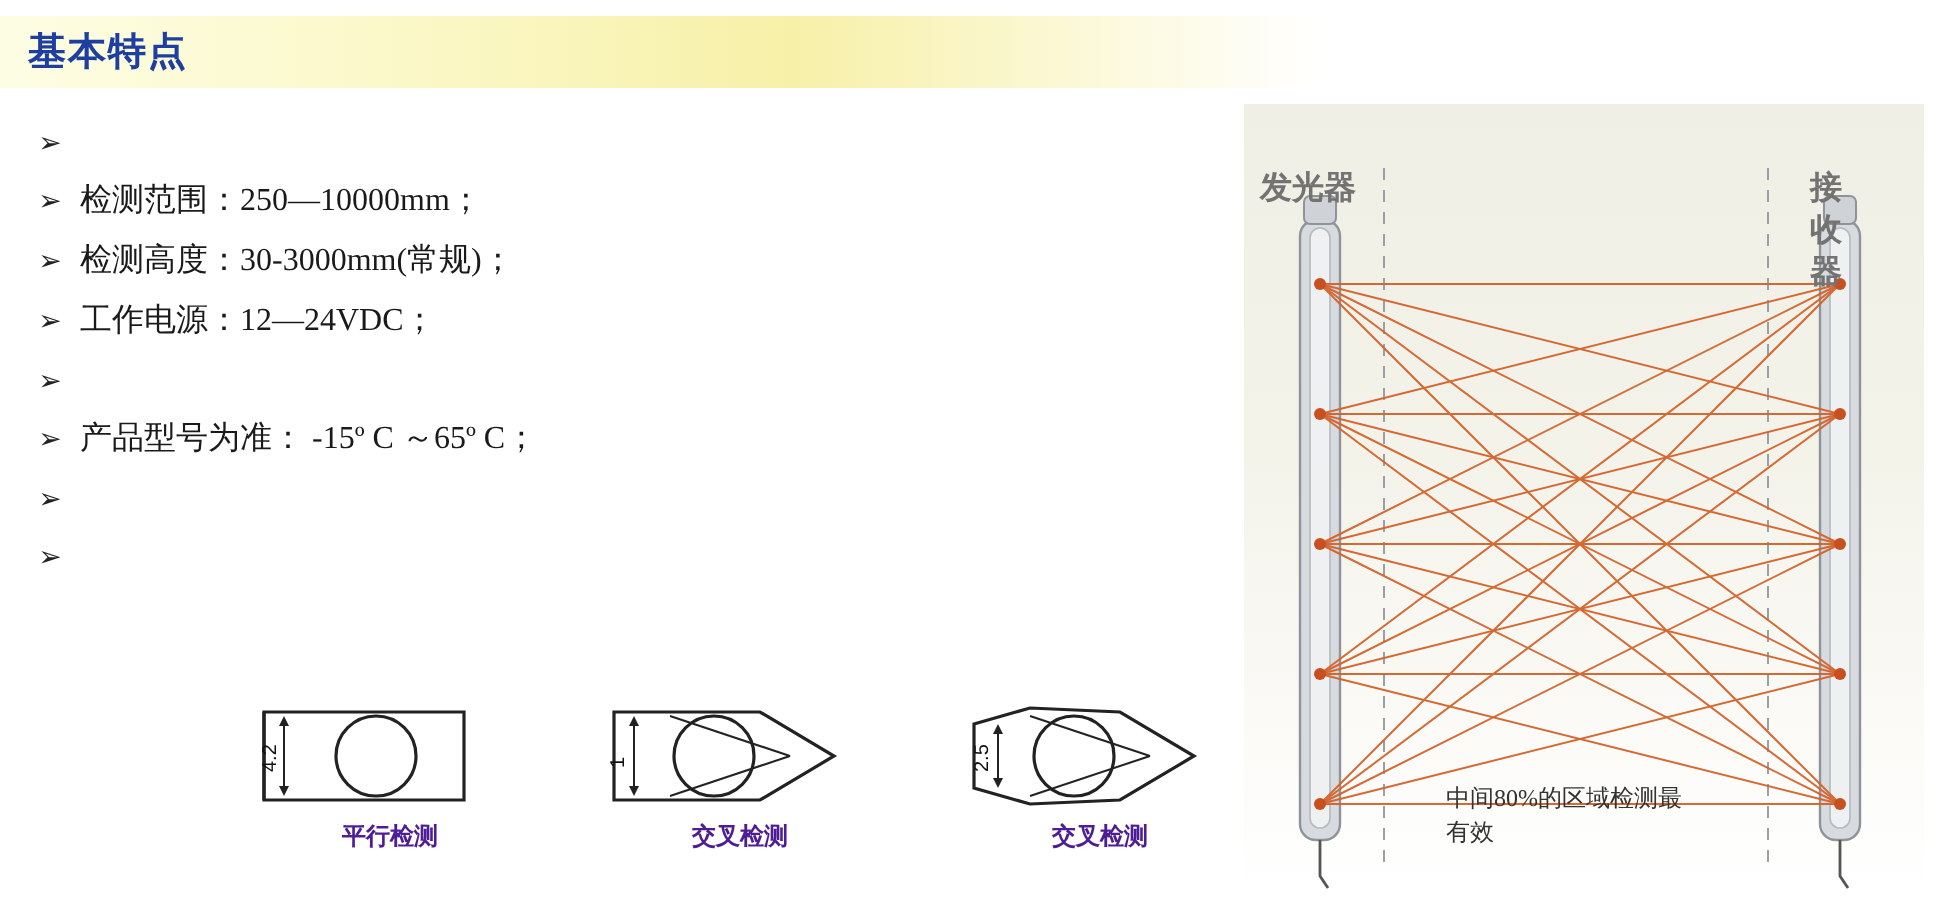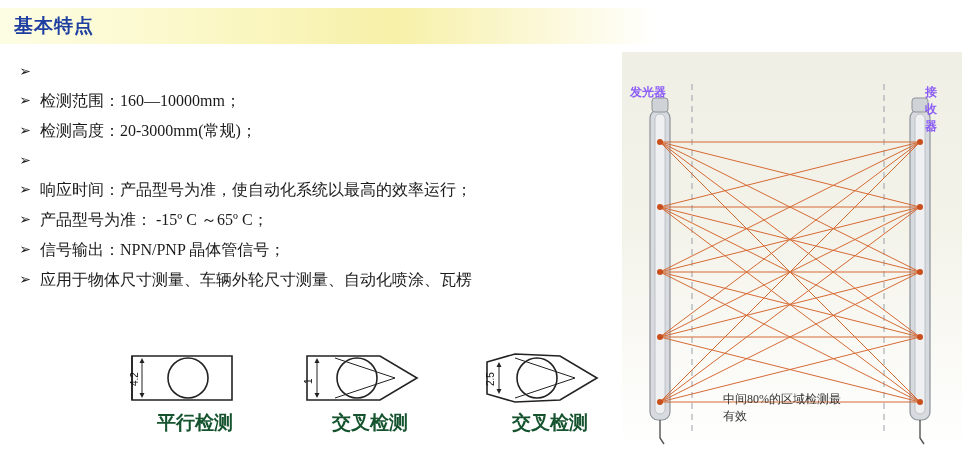--- a/index.html
+++ b/index.html
@@ -82,45 +82,45 @@
     text-align: center;
   }
   .detect-item.i0 { left: 0px; }
   .detect-item.i1 { left: 175px; }
   .detect-item.i2 { left: 355px; }
   .detect-caption {
     position: absolute;
     top: 62px;
     width: 150px;
     text-align: center;
-    font-size: 19px;
+    font-size: 12px;
     font-weight: bold;
-    color: #14532d;
+    color: #4c1d95;
     font-family: "Liberation Serif", serif;
   }
   .detect-svg { display:block; }
 
   
   .right-panel {
     position: absolute;
     left: 622px;
     top: 52px;
     width: 340px;
     height: 398px;
     background: linear-gradient(to bottom, #f0efe6 0%, #f4f3ea 45%, #ffffff 100%);
   }
   .right-label {
     position: absolute;
-    font-size: 12px;
-    color: #8b5cf6;
+    font-size: 16px;
+    color: #737373;
     font-family: "Liberation Serif", serif;
     font-weight: bold;
   }
   .label-emitter { left: 630px; top: 84px; }
-  .label-receiver { left: 905px; top: 84px; margin-left: 20px; }
+  .label-receiver { left: 905px; top: 84px; }
   .label-note {
     left: 723px;
     top: 391px;
     font-size: 12px;
     font-weight: normal;
     color: #333;
   }
 </style>
 </head>
 <body>
@@ -129,44 +129,42 @@
 
   <div class="header-band"></div>
   <div class="header-title">基本特点</div>
 
   <div class="bullets">
     <div class="bullet-row">
       <div class="bullet-marker">➢</div>
     </div>
     <div class="bullet-row">
       <div class="bullet-marker">➢</div>
-      <div class="bullet-text">检测范围：160—10000mm；</div>
-    </div>
-    <div class="bullet-row">
-      <div class="bullet-marker">➢</div>
-      <div class="bullet-text">检测高度：20-3000mm(常规)；</div>
-    </div>
-    <div class="bullet-row">
-      <div class="bullet-marker">➢</div>
-    </div>
-    <div class="bullet-row">
-      <div class="bullet-marker">➢</div>
-      <div class="bullet-text">响应时间：产品型号为准，使自动化系统以最高的效率运行；</div>
+      <div class="bullet-text">检测范围：250—10000mm；</div>
+    </div>
+    <div class="bullet-row">
+      <div class="bullet-marker">➢</div>
+      <div class="bullet-text">检测高度：30-3000mm(常规)；</div>
+    </div>
+    <div class="bullet-row">
+      <div class="bullet-marker">➢</div>
+      <div class="bullet-text">工作电源：12—24VDC；</div>
+    </div>
+    <div class="bullet-row">
+      <div class="bullet-marker">➢</div>
     </div>
     <div class="bullet-row">
       <div class="bullet-marker">➢</div>
       <div class="bullet-text">产品型号为准：  -15º C ～65º C；</div>
     </div>
     <div class="bullet-row">
       <div class="bullet-marker">➢</div>
-      <div class="bullet-text">信号输出：NPN/PNP 晶体管信号；</div>
-    </div>
-    <div class="bullet-row">
-      <div class="bullet-marker">➢</div>
-      <div class="bullet-text">应用于物体尺寸测量、车辆外轮尺寸测量、自动化喷涂、瓦楞</div>
+    </div>
+    <div class="bullet-row">
+      <div class="bullet-marker">➢</div>
     </div>
   </div>
 
   <div class="detect-row">
 
     <div class="detect-item i0">
       <svg class="detect-svg" width="150" height="60" viewBox="0 0 150 60">
         <path d="M12 8 L112 8 L112 52 L12 52 Z" fill="none" stroke="#222" stroke-width="1.6"></path>
         <line x1="12" y1="8" x2="12" y2="52" stroke="#222" stroke-width="1.6"></line>
         <circle cx="68" cy="30" r="20" fill="none" stroke="#222" stroke-width="1.6"></circle>

